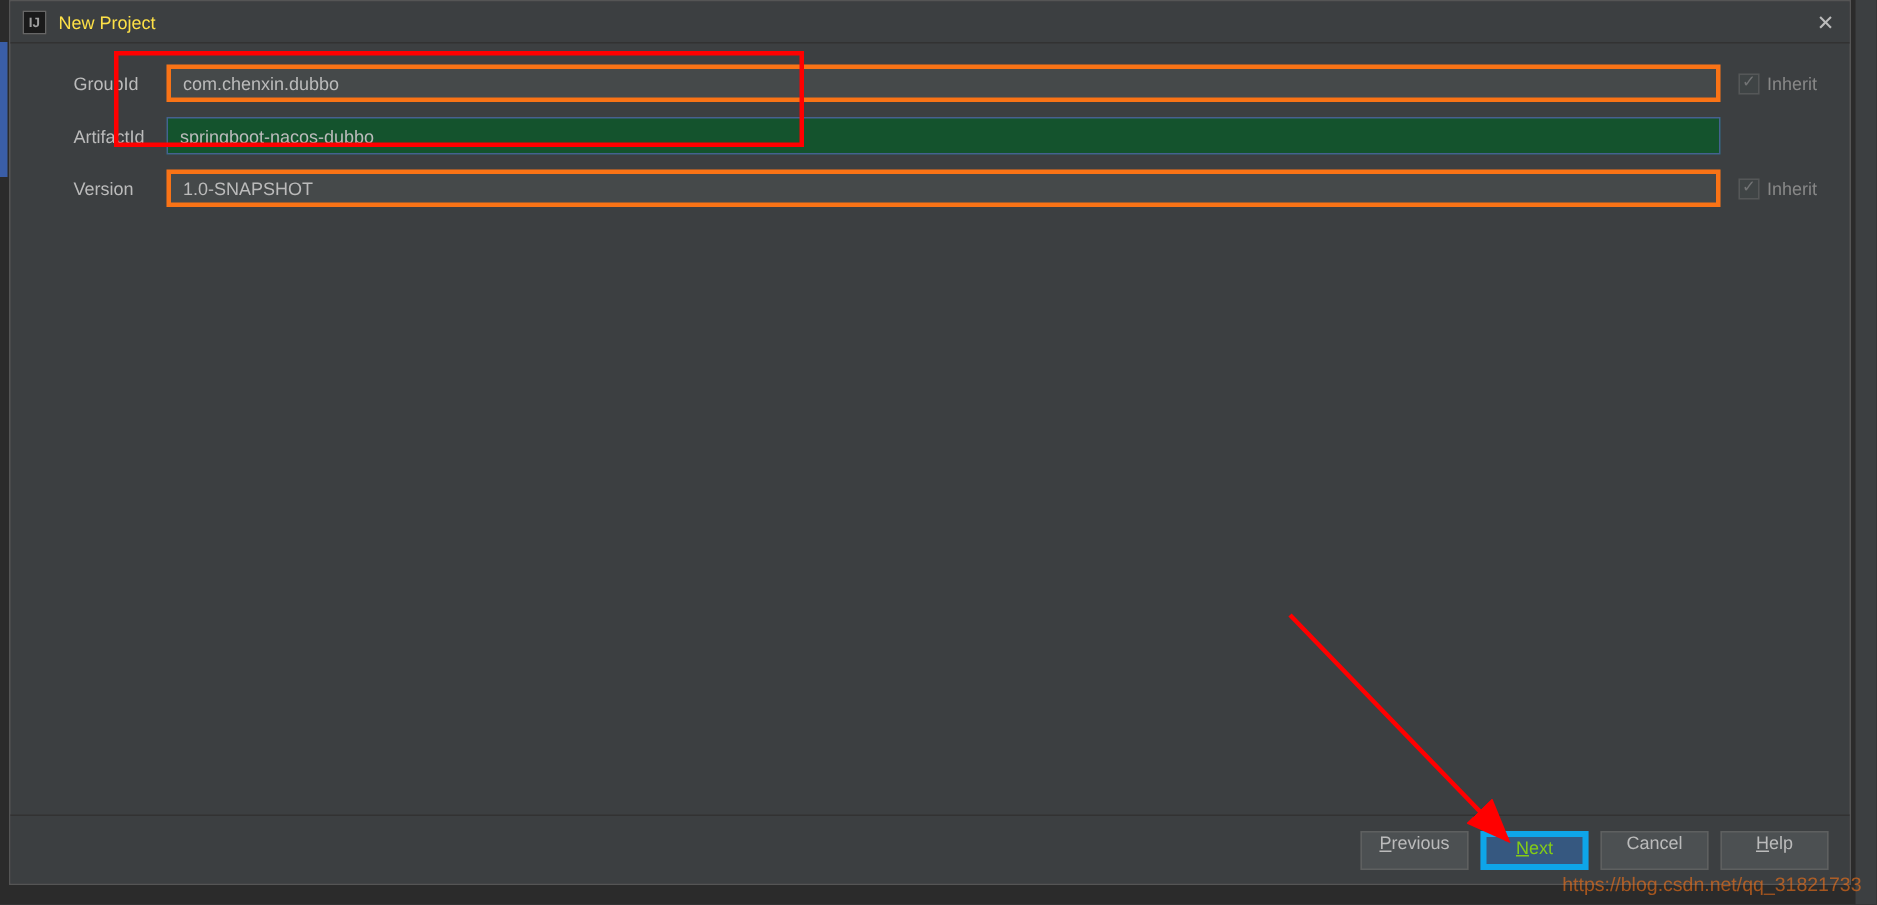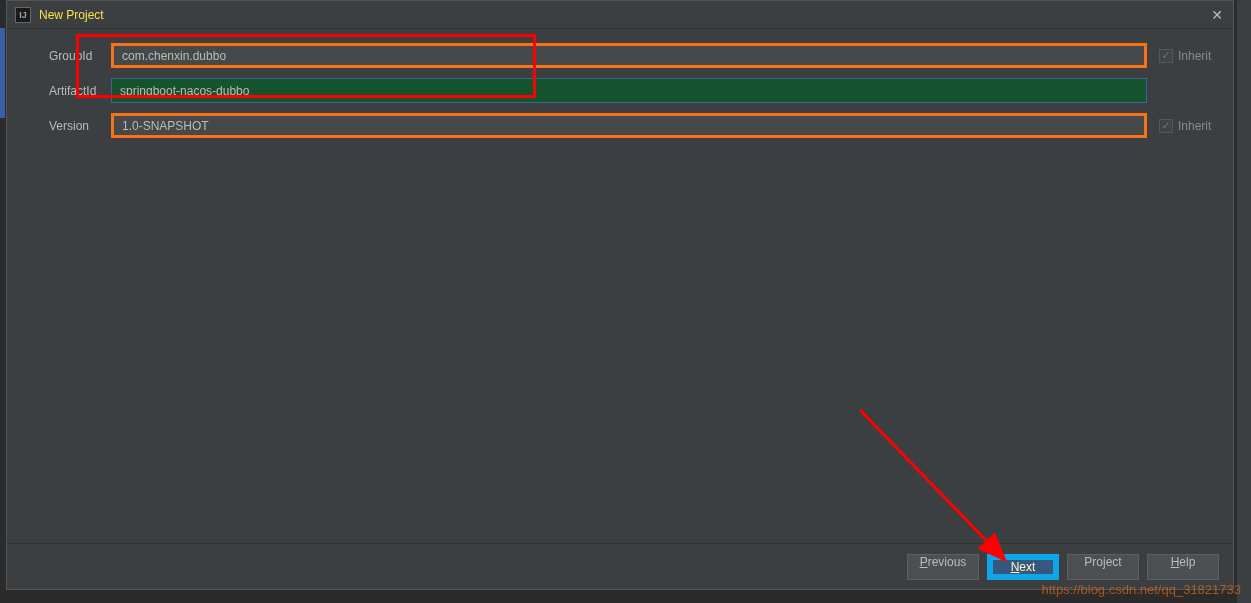--- a/index.html
+++ b/index.html
@@ -176,22 +176,22 @@
       border: 1px solid #5e6060;
       color: #bbbbbb;
       font-size: 12px;
       cursor: pointer;
       display: flex;
       justify-content: center;
       font-family: inherit;
     }
     .btn-primary {
       background: #365880;
-      border: 6px solid #0ea5e9;
-      color: #fef9c3;
+      border: 4px solid #0ea5e9;
+      color: #84cc16;
     }
     .btn .mnemonic {
       text-decoration: underline;
     }
     .arrow-annotation {
       position: absolute;
       pointer-events: none;
       left: 850px;
       top: 400px;
     }
@@ -250,21 +250,21 @@
 
   </div>
 
   <div class="footer">
     <button class="btn">
         <span><span class="mnemonic">P</span><span>revious</span></span>
       </button>
     <button class="btn btn-primary">
         <span><span class="mnemonic">N</span><span>ext</span></span>
       </button>
-    <button class="btn">Project</button>
+    <button class="btn">Cancel</button>
     <button class="btn">
         <span><span class="mnemonic">H</span><span>elp</span></span>
       </button>
   </div>
 </div>
 
 <div class="highlight-box highlight-top"></div>
 
 <svg class="arrow-annotation" width="200" height="200">
   <defs>

